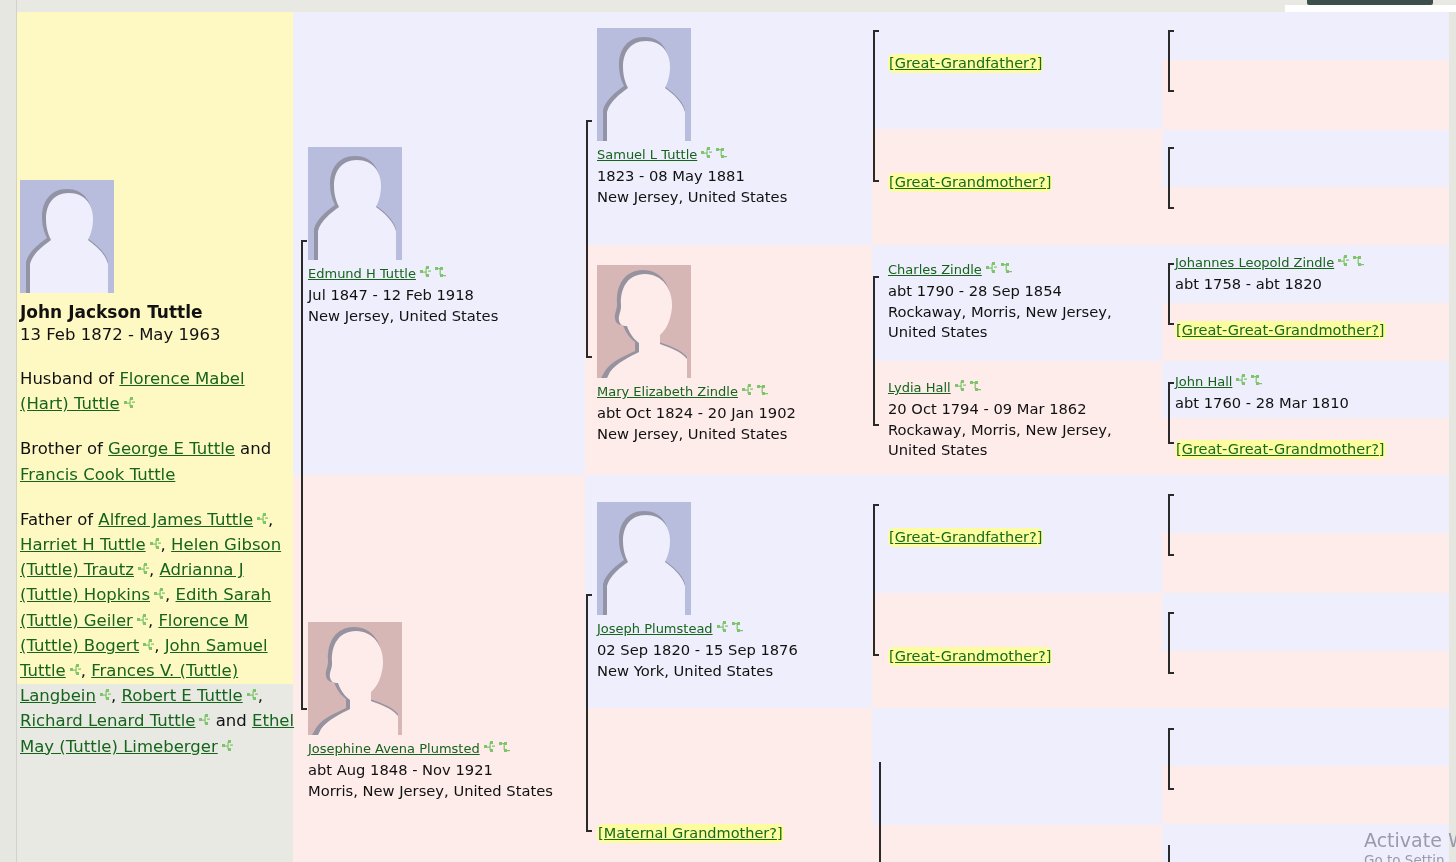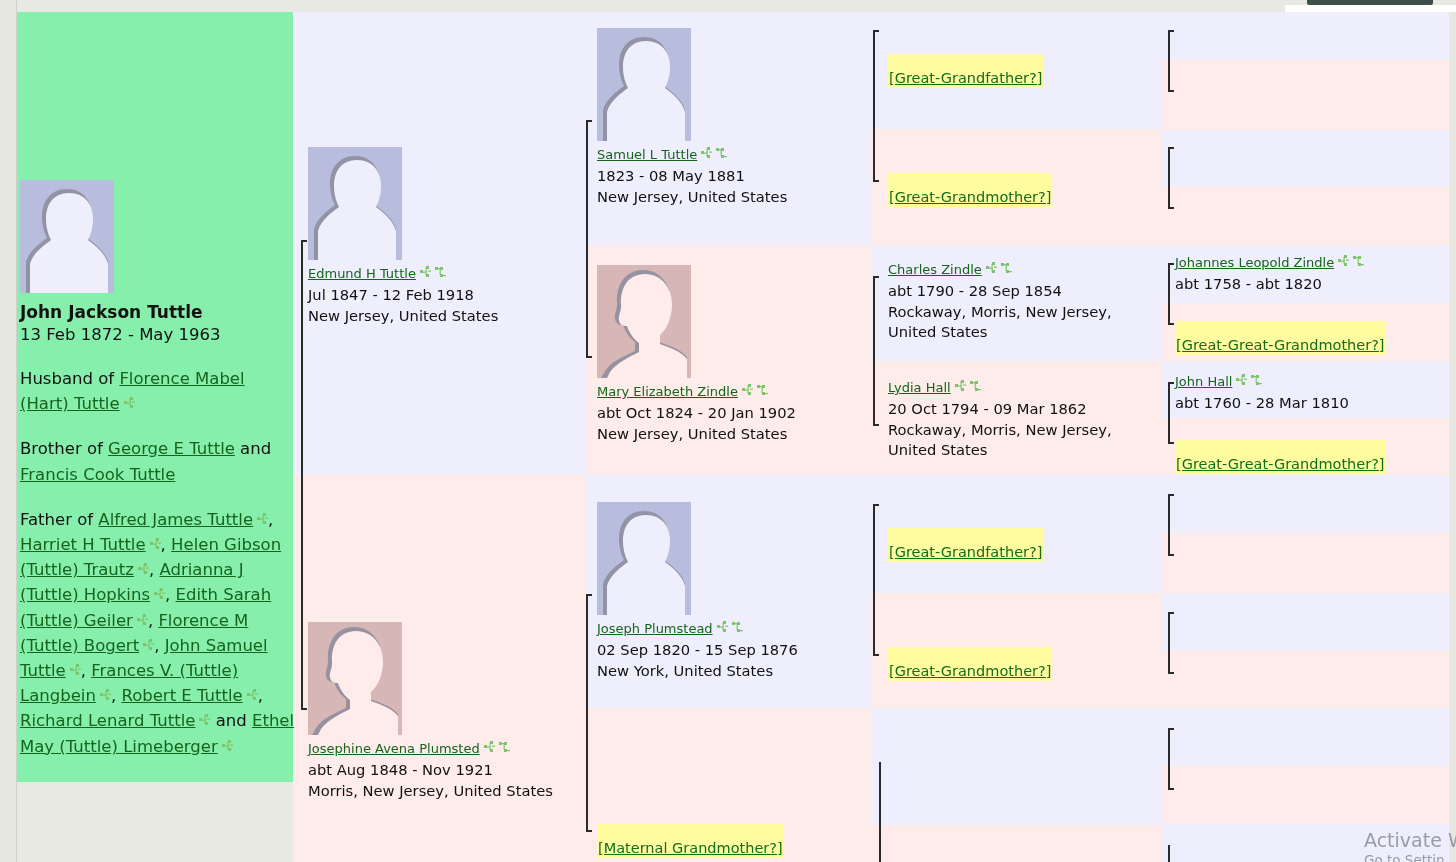--- a/index.html
+++ b/index.html
@@ -59,35 +59,36 @@
 
   
   .gicon { display:inline-block; width:11px; height:14px; vertical-align:-2px; margin-left:4px; }
   .gicon svg { display:block; }
 
   
   .ph {
     position:absolute;
     font-size:14.5px; line-height:17px;
     color:#176b1d; text-decoration:underline;
-    background:#fdfda0; padding:16px 1px 1px 1px;
+    background:#fdfda0; padding:1px 1px 1px 1px;
     white-space:nowrap;
+    border-radius:6px;
   }
 
   
   .bracket { position:absolute; }
   .bracket .v { position:absolute; left:0; top:0; width:2px; height:100%; background:#2a2a2a; }
   .bracket .t { position:absolute; left:0; top:0; width:6px; height:2px; background:#2a2a2a; }
   .bracket .b { position:absolute; left:0; bottom:0; width:6px; height:2px; background:#2a2a2a; }
 
   
   .vline { position:absolute; width:2px; background:#2a2a2a; }
 
   
-  #focus { position:absolute; left:17px; top:12px; width:276px; height:770px; background:#86efac; }
+  #focus { position:absolute; left:17px; top:12px; width:276px; height:672px; background:#fef9c3; }
   #focus-inner { position:absolute; left:3px; top:168px; width:275px; }
   .focus-name { font-weight:bold; font-size:17px; line-height:22px; color:#111; margin-top:8px; }
   .focus-dates { font-size:16.5px; line-height:23px; color:#111; }
   .rel-block { font-size:16.5px; line-height:25.2px; color:#111; margin-top:20px; }
   .rel-link { color:#16641c; text-decoration:underline; }
 
   
   .watermark {
     position:absolute; left:1364px; top:828px; width:120px;
     color:#9a9aab; font-size:19px; line-height:24px;

